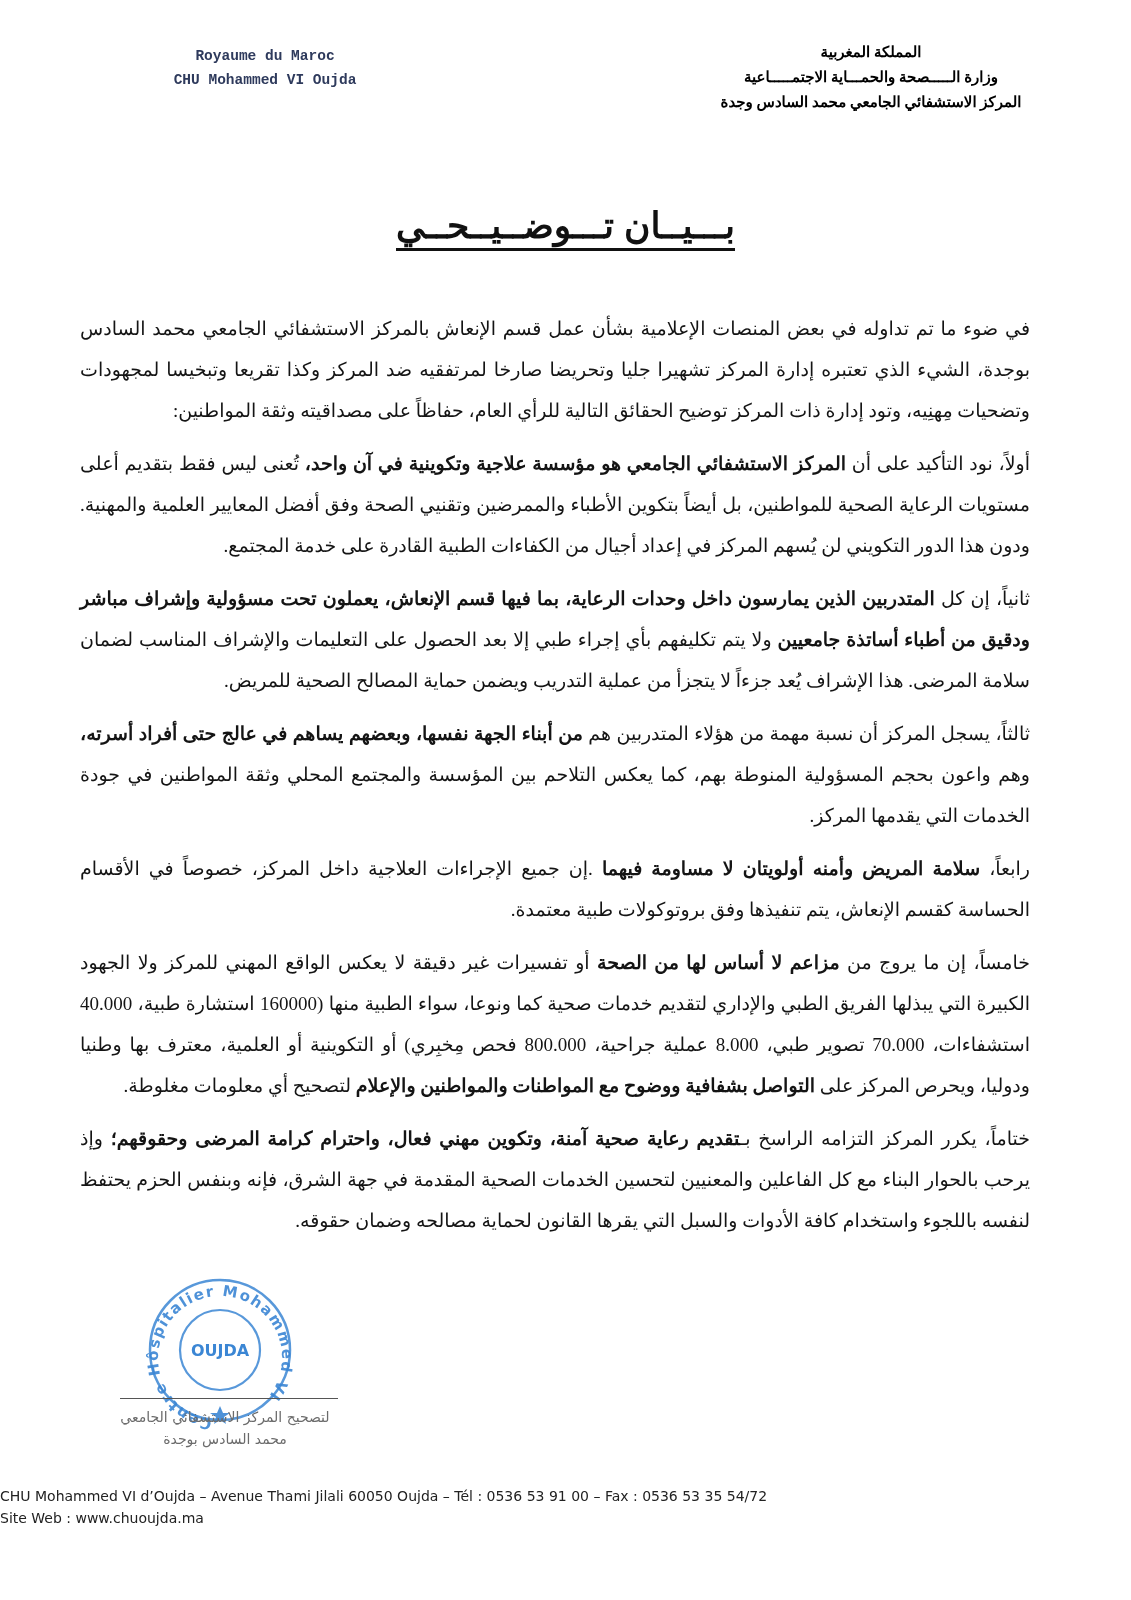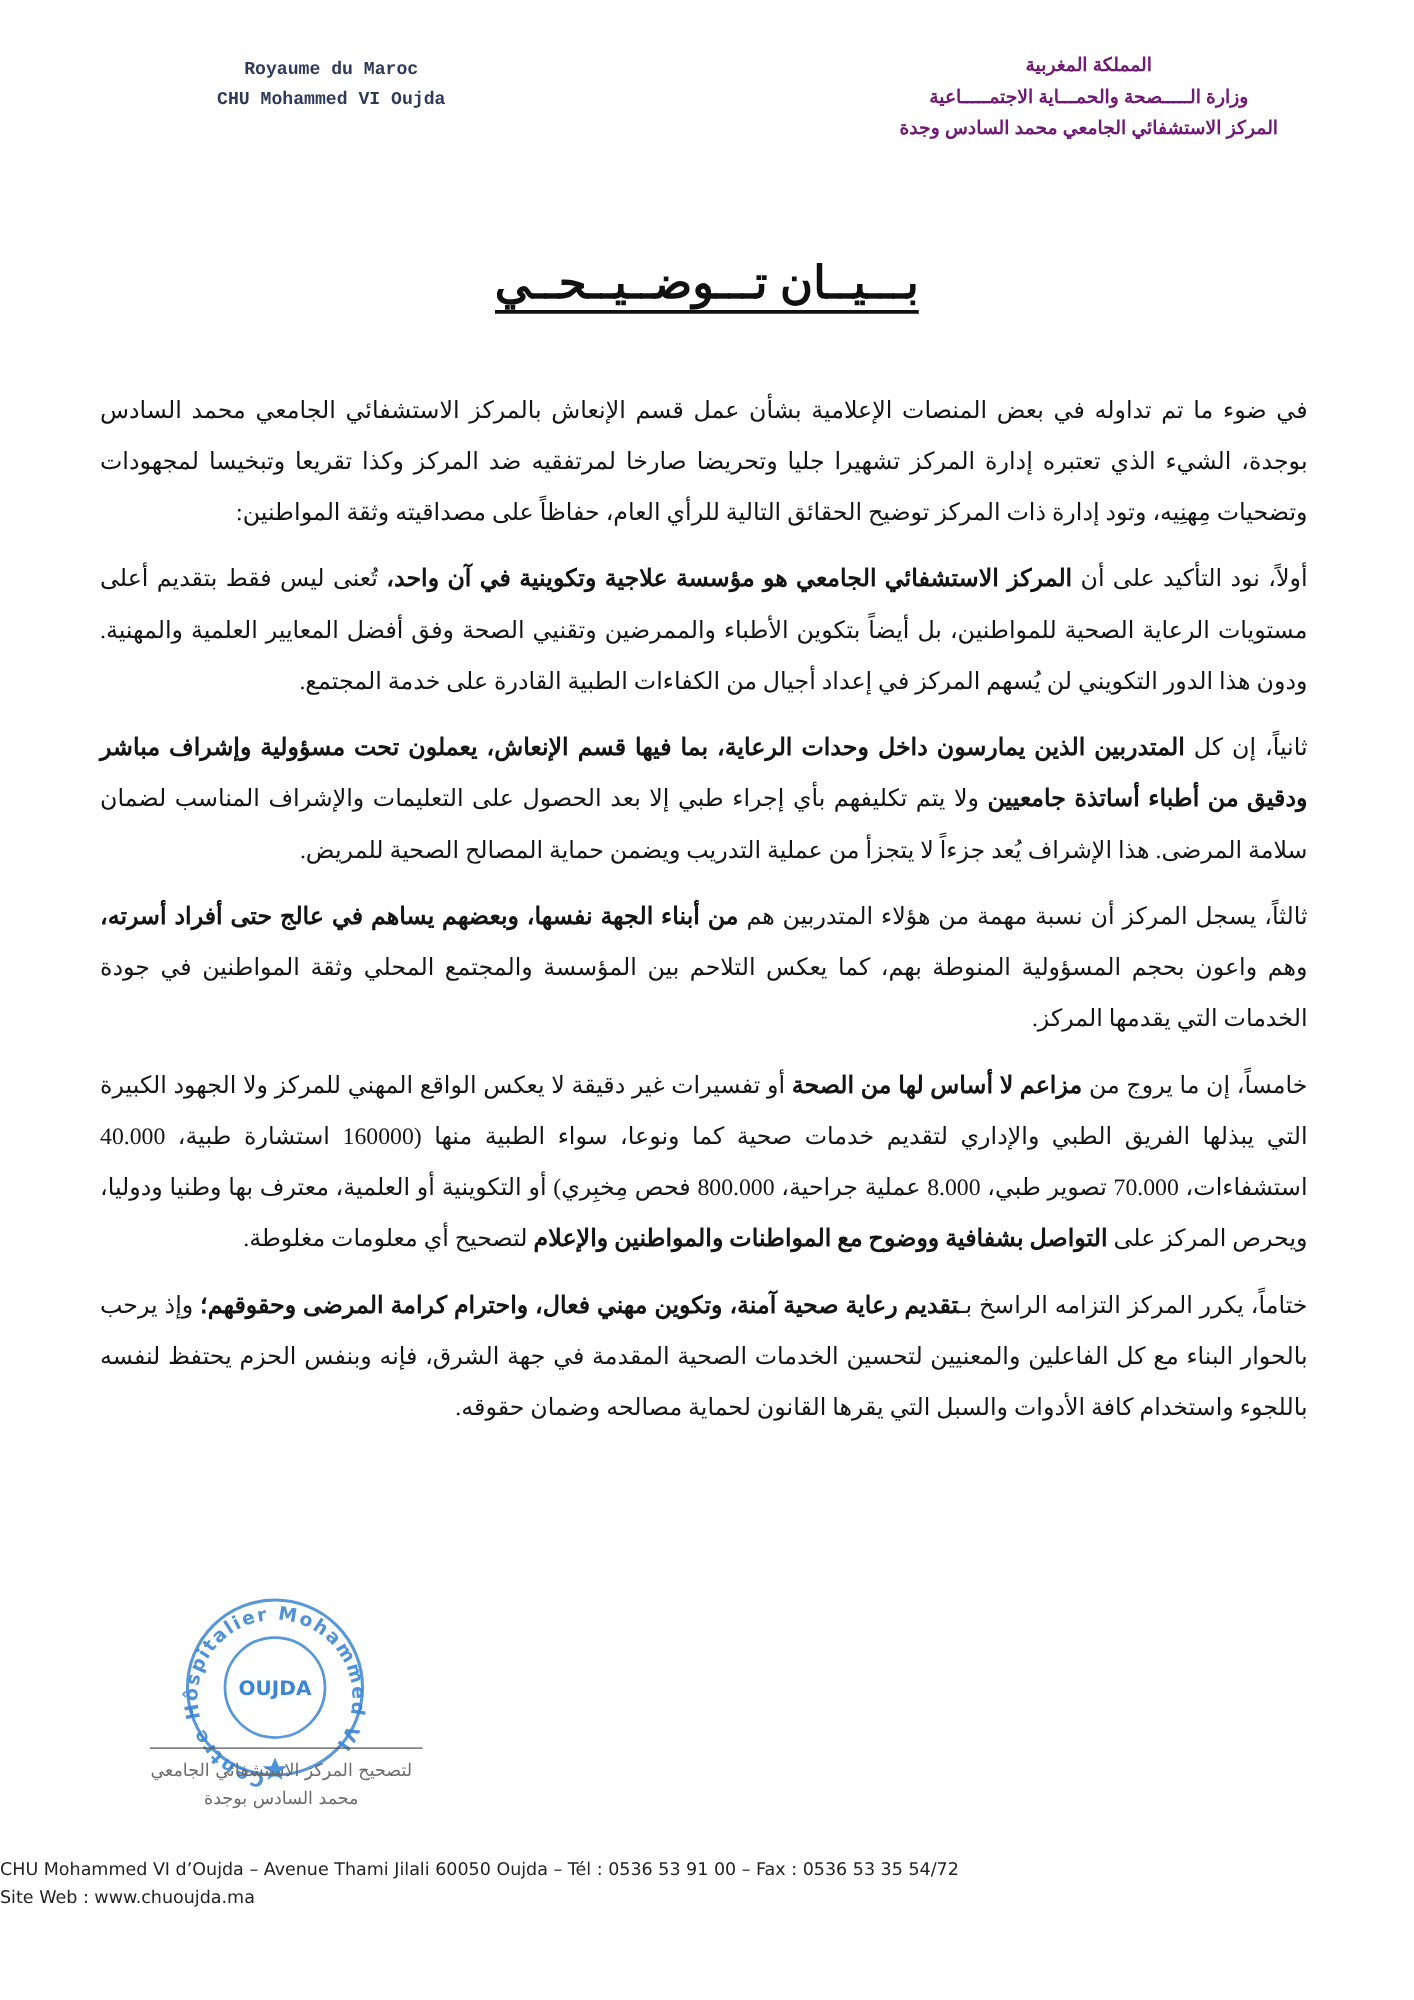--- a/index.html
+++ b/index.html
@@ -1,27 +1,27 @@
 <!DOCTYPE html>
 <html><head>
 <meta charset="utf-8">
 <style>
   html, body { margin: 0; padding: 0; background: #ffffff; }
   body { width: 1131px; height: 1600px; position: relative; overflow: hidden; font-family: "DejaVu Sans", sans-serif; color: #1a1a1a; }
 
   .header { position: absolute; top: 0; left: 0; width: 1131px; height: 150px; }
   .hdr-fr { position: absolute; left: 70px; top: 44px; width: 390px; text-align: center; color: #2e3a5c; font-family: Liberation Mono, monospace; font-weight: bold; font-size: 14.5px; line-height: 24px; }
-  .hdr-ar { position: absolute; right: 80px; top: 40px; width: 360px; text-align: center; color: #701a75; font-family: Liberation Sans, sans-serif; font-weight: bold; font-size: 15px; line-height: 25px; direction: rtl; }
+  .hdr-ar { position: absolute; right: 80px; top: 40px; width: 360px; text-align: center; color: #000000; font-family: Liberation Serif, serif; font-weight: bold; font-size: 15px; line-height: 25px; direction: rtl; }
   .logo { position: absolute; left: 515px; top: 30px; width: 110px; height: 90px; }
 
   .title { position: absolute; top: 205px; left: 0; width: 1131px; text-align: center; direction: rtl; }
   .title span { font-family: "Liberation Sans", sans-serif; font-weight: bold; font-size: 36px; color: #111; border-bottom: 3px solid #111; padding-bottom: 2px; letter-spacing: 1px; }
 
   .body { position: absolute; top: 308px; left: 80px; width: 966px; direction: rtl; text-align: justify; font-family: "Liberation Serif", serif; font-size: 19px; line-height: 41px; color: #141414; }
-  .para { margin: 0 0 12px 0; text-align-last: right; }
+  .para { margin: 0 16px 12px 0; text-align-last: right; }
   .para b { font-weight: bold; }
 
   .signature { position: absolute; left: 110px; top: 1270px; width: 240px; height: 190px; }
   .stamp { position: absolute; left: 25px; top: 0; width: 170px; height: 170px; }
   .sig-line { position: absolute; left: 10px; top: 128px; width: 218px; height: 1px; background: #555; }
   .sig-text { position: absolute; left: 0; top: 136px; width: 230px; text-align: center; direction: rtl; color: #6b6b6b; font-family: "DejaVu Sans", sans-serif; font-size: 14px; line-height: 22px; }
 
   .footer { position: absolute; left: 0; top: 1485px; width: 1131px; text-align: left; font-family: "DejaVu Sans", sans-serif; font-size: 14px; color: #222; line-height: 22px; }
 </style>
 </head>
@@ -43,20 +43,21 @@
 
 <div class="title">
   <span>بـــيــان تـــوضــيــحــي</span>
 </div>
 
 <div class="body">
   <p class="para"><span>في ضوء ما تم تداوله في بعض المنصات الإعلامية بشأن عمل قسم الإنعاش بالمركز الاستشفائي الجامعي محمد السادس بوجدة، الشيء الذي تعتبره إدارة المركز تشهيرا جليا وتحريضا صارخا لمرتفقيه ضد المركز وكذا تقريعا وتبخيسا لمجهودات وتضحيات مِهنِيه، وتود إدارة ذات المركز توضيح الحقائق التالية للرأي العام، حفاظاً على مصداقيته وثقة المواطنين:</span></p>
   <p class="para"><span>أولاً، نود التأكيد على أن </span><b>المركز الاستشفائي الجامعي هو مؤسسة علاجية وتكوينية في آن واحد،</b><span> تُعنى ليس فقط بتقديم أعلى مستويات الرعاية الصحية للمواطنين، بل أيضاً بتكوين الأطباء والممرضين وتقنيي الصحة وفق أفضل المعايير العلمية والمهنية. ودون هذا الدور التكويني لن يُسهم المركز في إعداد أجيال من الكفاءات الطبية القادرة على خدمة المجتمع.</span></p>
   <p class="para"><span>ثانياً، إن كل </span><b>المتدربين الذين يمارسون داخل وحدات الرعاية، بما فيها قسم الإنعاش، يعملون تحت مسؤولية وإشراف مباشر ودقيق من أطباء أساتذة جامعيين</b><span> ولا يتم تكليفهم بأي إجراء طبي إلا بعد الحصول على التعليمات والإشراف المناسب لضمان سلامة المرضى. هذا الإشراف يُعد جزءاً لا يتجزأ من عملية التدريب ويضمن حماية المصالح الصحية للمريض.</span></p>
   <p class="para"><span>ثالثاً، يسجل المركز أن نسبة مهمة من هؤلاء المتدربين هم </span><b>من أبناء الجهة نفسها، وبعضهم يساهم في عالج حتى أفراد أسرته،</b><span> وهم واعون بحجم المسؤولية المنوطة بهم، كما يعكس التلاحم بين المؤسسة والمجتمع المحلي وثقة المواطنين في جودة الخدمات التي يقدمها المركز.</span></p>
+  <p class="para"><span>رابعاً، </span><b>سلامة المريض وأمنه أولويتان لا مساومة فيهما</b><span> .إن جميع الإجراءات العلاجية داخل المركز، خصوصاً في الأقسام الحساسة كقسم الإنعاش، يتم تنفيذها وفق بروتوكولات طبية معتمدة.</span></p>
   <p class="para"><span>خامساً، إن ما يروج من </span><b>مزاعم لا أساس لها من الصحة</b><span> أو تفسيرات غير دقيقة لا يعكس الواقع المهني للمركز ولا الجهود الكبيرة التي يبذلها الفريق الطبي والإداري لتقديم خدمات صحية كما ونوعا، سواء الطبية منها (160000 استشارة طبية، 40.000 استشفاءات، 70.000 تصوير طبي، 8.000 عملية جراحية، 800.000 فحص مِخبِري) أو التكوينية أو العلمية، معترف بها وطنيا ودوليا، ويحرص المركز على </span><b>التواصل بشفافية ووضوح مع المواطنات والمواطنين والإعلام</b><span> لتصحيح أي معلومات مغلوطة.</span></p>
   <p class="para"><span>ختاماً، يكرر المركز التزامه الراسخ بـ</span><b>تقديم رعاية صحية آمنة، وتكوين مهني فعال، واحترام كرامة المرضى وحقوقهم؛</b><span> وإذ يرحب بالحوار البناء مع كل الفاعلين والمعنيين لتحسين الخدمات الصحية المقدمة في جهة الشرق، فإنه وبنفس الحزم يحتفظ لنفسه باللجوء واستخدام كافة الأدوات والسبل التي يقرها القانون لحماية مصالحه وضمان حقوقه.</span></p>
 </div>
 
 <div class="signature">
   <div class="stamp">
     <svg width="170" height="170" viewBox="0 0 170 170">
       <defs>
         <path id="ringPath" d="M 85 150 A 62 62 0 1 1 85.1 150"></path>
       </defs>

